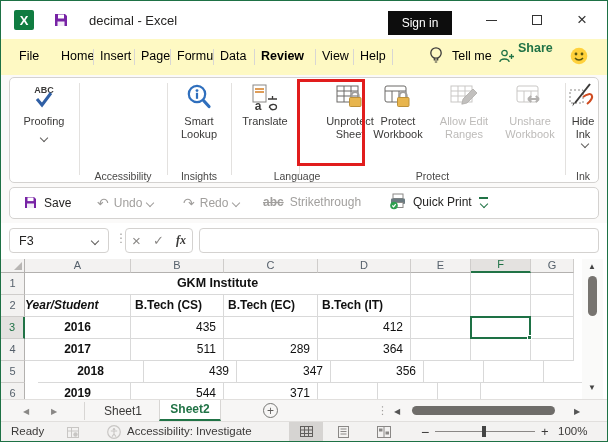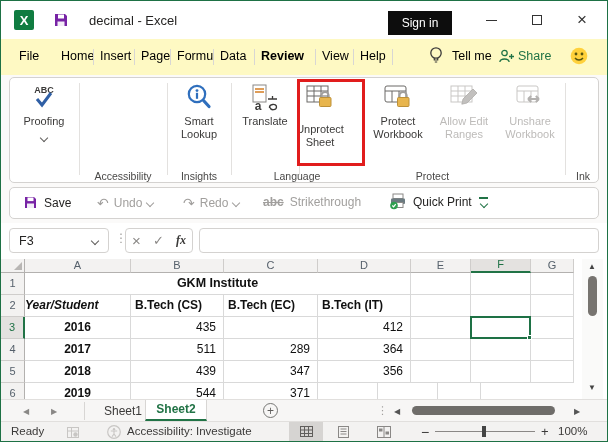--- a/index.html
+++ b/index.html
@@ -82,21 +82,21 @@
         </svg>
     </span>
     <span class="abs" style="left:451px;top:10px;">Tell me</span>
     <span class="abs" style="left:497px;top:9px;">
       <svg width="17" height="16">
           <circle cx="6.5" cy="5" r="2.7" fill="none" stroke="#217346" stroke-width="1.3"></circle>
           <path d="M1.8 14 c0.6-4 8.8-4 9.4 0" fill="none" stroke="#217346" stroke-width="1.3"></path>
           <path d="M13.5 6 v5 M11 8.5 h5" stroke="#217346" stroke-width="1.3"></path>
         </svg>
     </span>
-    <span class="abs" style="left:517px;top:10px;color:#217346;font-weight:normal;">Share</span>
+    <span class="abs" style="left:517px;top:2px;color:#217346;font-weight:bold;">Share</span>
     <span class="abs" style="left:569px;top:8px;">
       <svg width="18" height="18">
           <circle cx="9" cy="9" r="8.3" fill="#ffd13b"></circle>
           <circle cx="6" cy="7" r="1.4" fill="#58560f"></circle>
           <circle cx="12" cy="7" r="1.4" fill="#58560f"></circle>
           <path d="M5 11 c2 2.6 6 2.6 8 0" stroke="#58560f" stroke-width="1.4" fill="none"></path>
         </svg>
     </span>
   </div>
 
@@ -140,21 +140,21 @@
             <line x1="5" y1="9" x2="14" y2="9" stroke="#d8852f" stroke-width="1.6"></line>
             <text x="8" y="27" font-size="12" font-weight="bold" fill="#3b3a39" text-anchor="middle" font-family="Liberation Sans">a</text>
             <path d="M18 16 h9 M22.5 13 v3.5 M19.5 25 c-0.5 -4 7 -5 7 -1 c0 3 -5.5 4 -6.5 0.5" stroke="#3b3a39" stroke-width="1.3" fill="none"></path>
           </svg>
       </span>
       <span>Translate</span>
     </div>
     <div class="grplabel" style="left:234px;width:60px;margin-left:32px;">Language</div>
     <div class="abs sep-v" style="left:298px;top:8px;height:92px;background:#e3e1df;"></div>
 
-    <div class="abs rbtn" style="left:290px;top:8px;width:58px;gap:8px;">
+    <div class="abs rbtn" style="left:320px;top:8px;width:58px;">
       <span class="ric">
         <svg width="30" height="28">
             <rect x="2" y="3" width="21" height="16" fill="#fff" stroke="#6a6866"></rect>
             <line x1="2" y1="8" x2="23" y2="8" stroke="#6a6866"></line>
             <line x1="2" y1="13" x2="23" y2="13" stroke="#6a6866"></line>
             <line x1="9" y1="3" x2="9" y2="19" stroke="#6a6866"></line>
             <line x1="16" y1="3" x2="16" y2="19" stroke="#6a6866"></line>
             <path d="M16.5 15 v-2.3 a3.6 3.6 0 0 1 7.2 0 V15" fill="none" stroke="#a09e9c" stroke-width="2"></path>
             <rect x="14.5" y="14.5" width="11.5" height="9" rx="1" fill="#e8b54d" stroke="#bd9038"></rect>
           </svg>
@@ -198,20 +198,32 @@
             <line x1="9" y1="8" x2="9" y2="19" stroke="#c9c7c5"></line>
             <line x1="16" y1="8" x2="16" y2="19" stroke="#c9c7c5"></line>
             <path d="M13 16 h11 M13 16 l3.2 -3 M13 16 l3.2 3 M24 16 l-3.2 -3 M24 16 l-3.2 3" stroke="#b3b1af" stroke-width="2" fill="none"></path>
           </svg>
       </span>
       <span>Unshare Workbook</span>
     </div>
     <div class="grplabel" style="left:303px;width:257px;">Protect</div>
     <div class="abs sep-v" style="left:564px;top:8px;height:92px;background:#e3e1df;"></div>
 
+    <div class="abs rbtn" style="left:566px;top:8px;width:32px;">
+      <span class="ric">
+        <svg width="30" height="28">
+            <rect x="2" y="7" width="13" height="13" fill="none" stroke="#8a8886" stroke-dasharray="2,2"></rect>
+            <path d="M22 1 L7 20" stroke="#3b3a39" stroke-width="2"></path>
+            <path d="M7 20 l-2.6 3.4 1 -3.8 z" fill="#3b3a39"></path>
+            <path d="M15 14 c9 -7 13 0 4 7" fill="none" stroke="#cf4b20" stroke-width="2"></path>
+          </svg>
+      </span>
+      <span>Hide Ink</span>
+        <span class="chev" style="margin-left:3px;"></span>
+    </div>
     <div class="grplabel" style="left:566px;width:32px;">Ink</div>
 
     <div class="abs" style="left:296px;top:4px;width:68px;height:87px;border:3px solid #e11d1d;"></div>
   </div>
 
   <div class="abs" style="left:0;top:186px;width:100%;height:36px;background:#fbfaf9;font-size:12px;">
     <div class="abs" style="left:8px;top:0;width:590px;height:32px;background:#fff;border:1px solid #d4d2d0;border-radius:5px;"></div>
     <span class="abs" style="left:22px;top:8px;display:flex;align-items:center;gap:6px;">
       <span>
           <svg width="15" height="15">
@@ -321,21 +333,21 @@
       <div class="gc cB num">511</div>
       <div class="gc cC num">289</div>
       <div class="gc cD num">364</div>
       <div class="gc cE"></div>
       <div class="gc cF"></div>
       <div class="gc cG"></div>
     </div>
 
     <div class="grow" style="top:102px;">
       <div class="rh">5</div>
-      <div class="gc cA bold" style="text-align:center;">2018</div>
+      <div class="gc cA bold" style="text-align:center;margin-left:13px;">2018</div>
       <div class="gc cB num">439</div>
       <div class="gc cC num">347</div>
       <div class="gc cD num">356</div>
       <div class="gc cE"></div>
       <div class="gc cF"></div>
       <div class="gc cG"></div>
     </div>
 
     <div class="grow" style="top:124px;">
       <div class="rh">6</div>
@@ -355,21 +367,21 @@
       <span class="abs" style="left:6px;top:17px;width:9px;height:40px;background:#777470;border-radius:5px;"></span>
       <span class="abs arrowglyph" style="left:6px;top:124px;color:#444;">▼</span>
     </div>
   </div>
 
   <div class="abs" style="left:0;top:398px;width:100%;height:22px;background:#f7f6f5;border-top:1px solid #e1dfdd;font-size:12px;">
     <span class="abs arrowglyph" style="left:22px;top:7px;color:#8a8886;">◀</span>
     <span class="abs arrowglyph" style="left:50px;top:7px;color:#8a8886;">▶</span>
     <span class="abs sep-v" style="left:83px;top:2px;height:18px;"></span>
     <span class="abs" style="left:103px;top:4px;color:#3b3a39;">Sheet1</span>
-    <span class="abs" style="left:144px;top:0;width:62px;height:21px;background:#fff;border-left:1px solid #d8d6d4;border-right:1px solid #d8d6d4;border-bottom:2px solid #217346;text-align:center;line-height:19px;">
+    <span class="abs" style="left:158px;top:0;width:62px;height:21px;background:#fff;border-left:1px solid #d8d6d4;border-right:1px solid #d8d6d4;border-bottom:2px solid #217346;text-align:center;line-height:19px;">
       <span style="color:#217346;font-weight:bold;">Sheet2</span>
     </span>
     <span class="abs" style="left:262px;top:3px;width:15px;height:15px;border:1px solid #767674;border-radius:50%;color:#605e5c;text-align:center;line-height:14px;font-size:12px;">+</span>
     <span class="abs" style="left:376px;top:4px;color:#a19f9d;font-size:11px;">⋮</span>
     <span class="abs arrowglyph" style="left:393px;top:7px;color:#555;">◀</span>
     <span class="abs" style="left:411px;top:6px;width:143px;height:9px;background:#6f6d6a;border-radius:5px;"></span>
     <span class="abs arrowglyph" style="left:573px;top:7px;color:#555;">▶</span>
   </div>
 
   <div class="abs" style="left:0;top:420px;width:100%;height:20px;background:#f3f2f1;border-top:1px solid #e1dfdd;font-size:11.5px;color:#3b3a39;">

